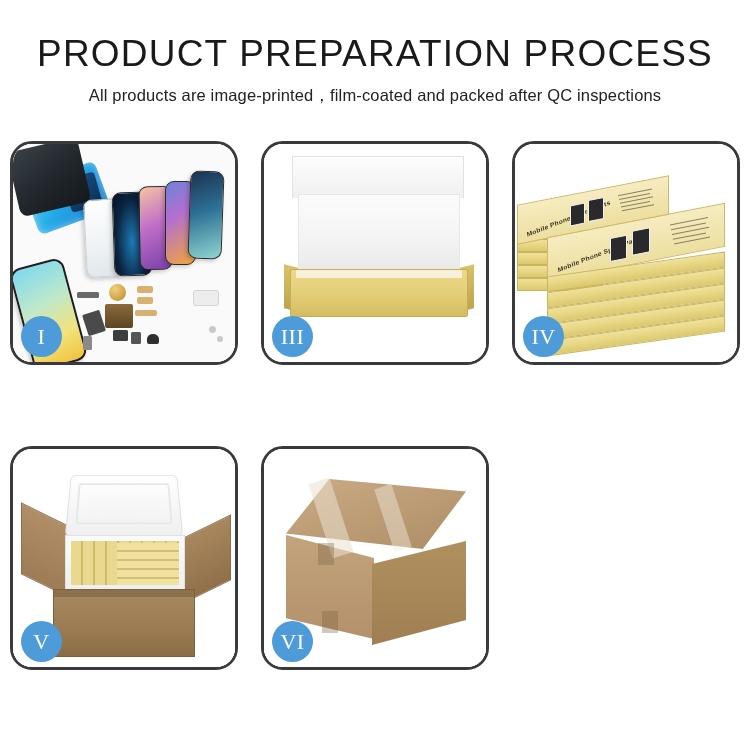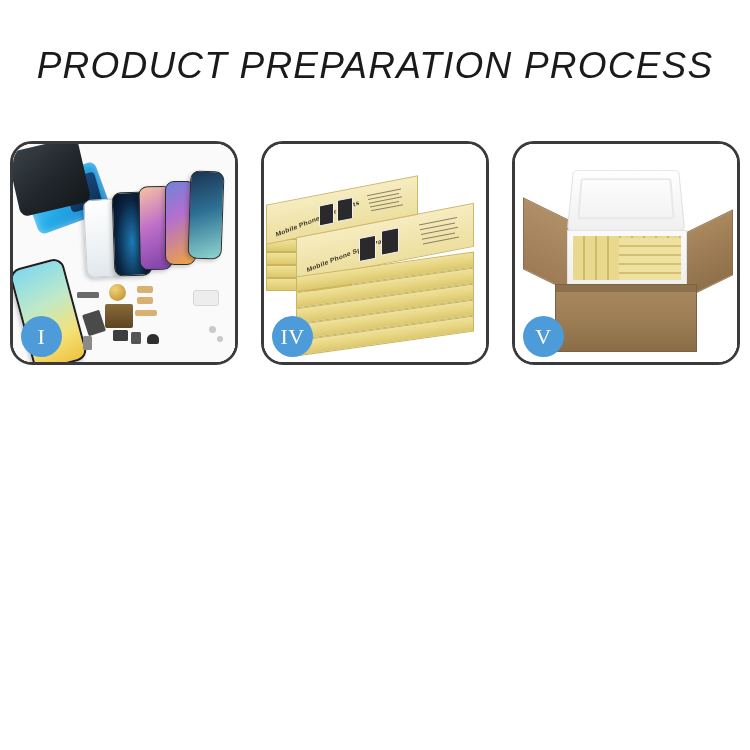--- a/index.html
+++ b/index.html
@@ -15,25 +15,24 @@
   #page {
     position: relative;
     width: 750px;
     height: 750px;
     background: #ffffff;
   }
 
   
   #header {
     position: absolute;
-    top: 12px; left: 0;
+    top: 0; left: 0;
     width: 750px;
     height: 130px;
     text-align: center;
-    font-style: italic;
   }
 
   #page-title {
     margin-top: 32px;
     font-family: "Liberation Sans", sans-serif;
     font-size: 37px;
     font-weight: 400;
     letter-spacing: 1.2px;
     color: #1a1a1a;
     line-height: 44px;
@@ -329,20 +328,21 @@
     background: rgba(120,96,66,.35);
   }
 </style>
 </head>
 <body>
 
 <div id="page">
 
   <div id="header">
     <div id="page-title">PRODUCT PREPARATION PROCESS</div>
+    <div id="page-subtitle">All products are image-printed，film-coated and packed after QC inspections</div>
   </div>
 
   <div id="grid">
 
     <div class="card">
       <div class="card-photo">
         <div class="c1-bg"></div>
         <div class="lcd-blue"></div>
 
         <div class="ph ph-glass"></div>
@@ -365,20 +365,33 @@
         <div class="part" style="left:70px;  top:192px; width:9px;  height:14px; background:#8a8a8a;"></div>
         <div class="part" style="left:134px; top:190px; width:12px; height:10px; background:#2f2f2f; border-radius:50% 50% 2px 2px;"></div>
         <div class="part" style="left:196px; top:182px; width:7px;  height:7px;  background:#c9c9c9; border-radius:50%;"></div>
         <div class="part" style="left:204px; top:192px; width:6px;  height:6px;  background:#c9c9c9; border-radius:50%;"></div>
         <div class="part" style="left:180px; top:146px; width:26px; height:16px; background:#ededed; border:1px solid #d6d6d6; border-radius:3px;"></div>
       </div>
       <div class="badge">I</div>
     </div>
 
 
+    <div class="card">
+      <div class="card-photo">
+        <div class="c3-bg"></div>
+        <div class="box3-lid"></div>
+        <div class="box3-foam"></div>
+        <div class="box3-side-l"></div>
+        <div class="box3-side-r"></div>
+        <div class="box3-grey"></div>
+        <div class="box3-front"></div>
+        <div class="box3-inner-lip"></div>
+      </div>
+      <div class="badge">III</div>
+    </div>
 
     <div class="card">
       <div class="card-photo">
         <div class="c4-bg"></div>
         <div class="stack">
 
           <div class="sbox" style="left:0px;  top:52px;  width:86px; height:13px;"></div>
           <div class="sbox" style="left:0px;  top:65px;  width:86px; height:13px;"></div>
           <div class="sbox" style="left:0px;  top:78px;  width:86px; height:13px;"></div>
           <div class="sbox" style="left:0px;  top:91px;  width:86px; height:13px;"></div>
@@ -423,15 +436,28 @@
         <div class="c5-flap-r"></div>
         <div class="c5-foamlid"></div>
         <div class="c5-foambox"></div>
         <div class="c5-content"></div>
         <div class="c5-content2"></div>
         <div class="c5-body"></div>
       </div>
       <div class="badge">V</div>
     </div>
 
+    <div class="card">
+      <div class="card-photo">
+        <div class="c6-bg"></div>
+        <div class="c6-top"></div>
+        <div class="c6-front"></div>
+        <div class="c6-side"></div>
+        <div class="c6-tape"></div>
+        <div class="c6-tape2"></div>
+        <div class="c6-tab" style="left:54px;  top:94px;"></div>
+        <div class="c6-tab" style="left:58px;  top:162px;"></div>
+      </div>
+      <div class="badge">VI</div>
+    </div>
 
   </div>
 </div>
 
 </body></html>

